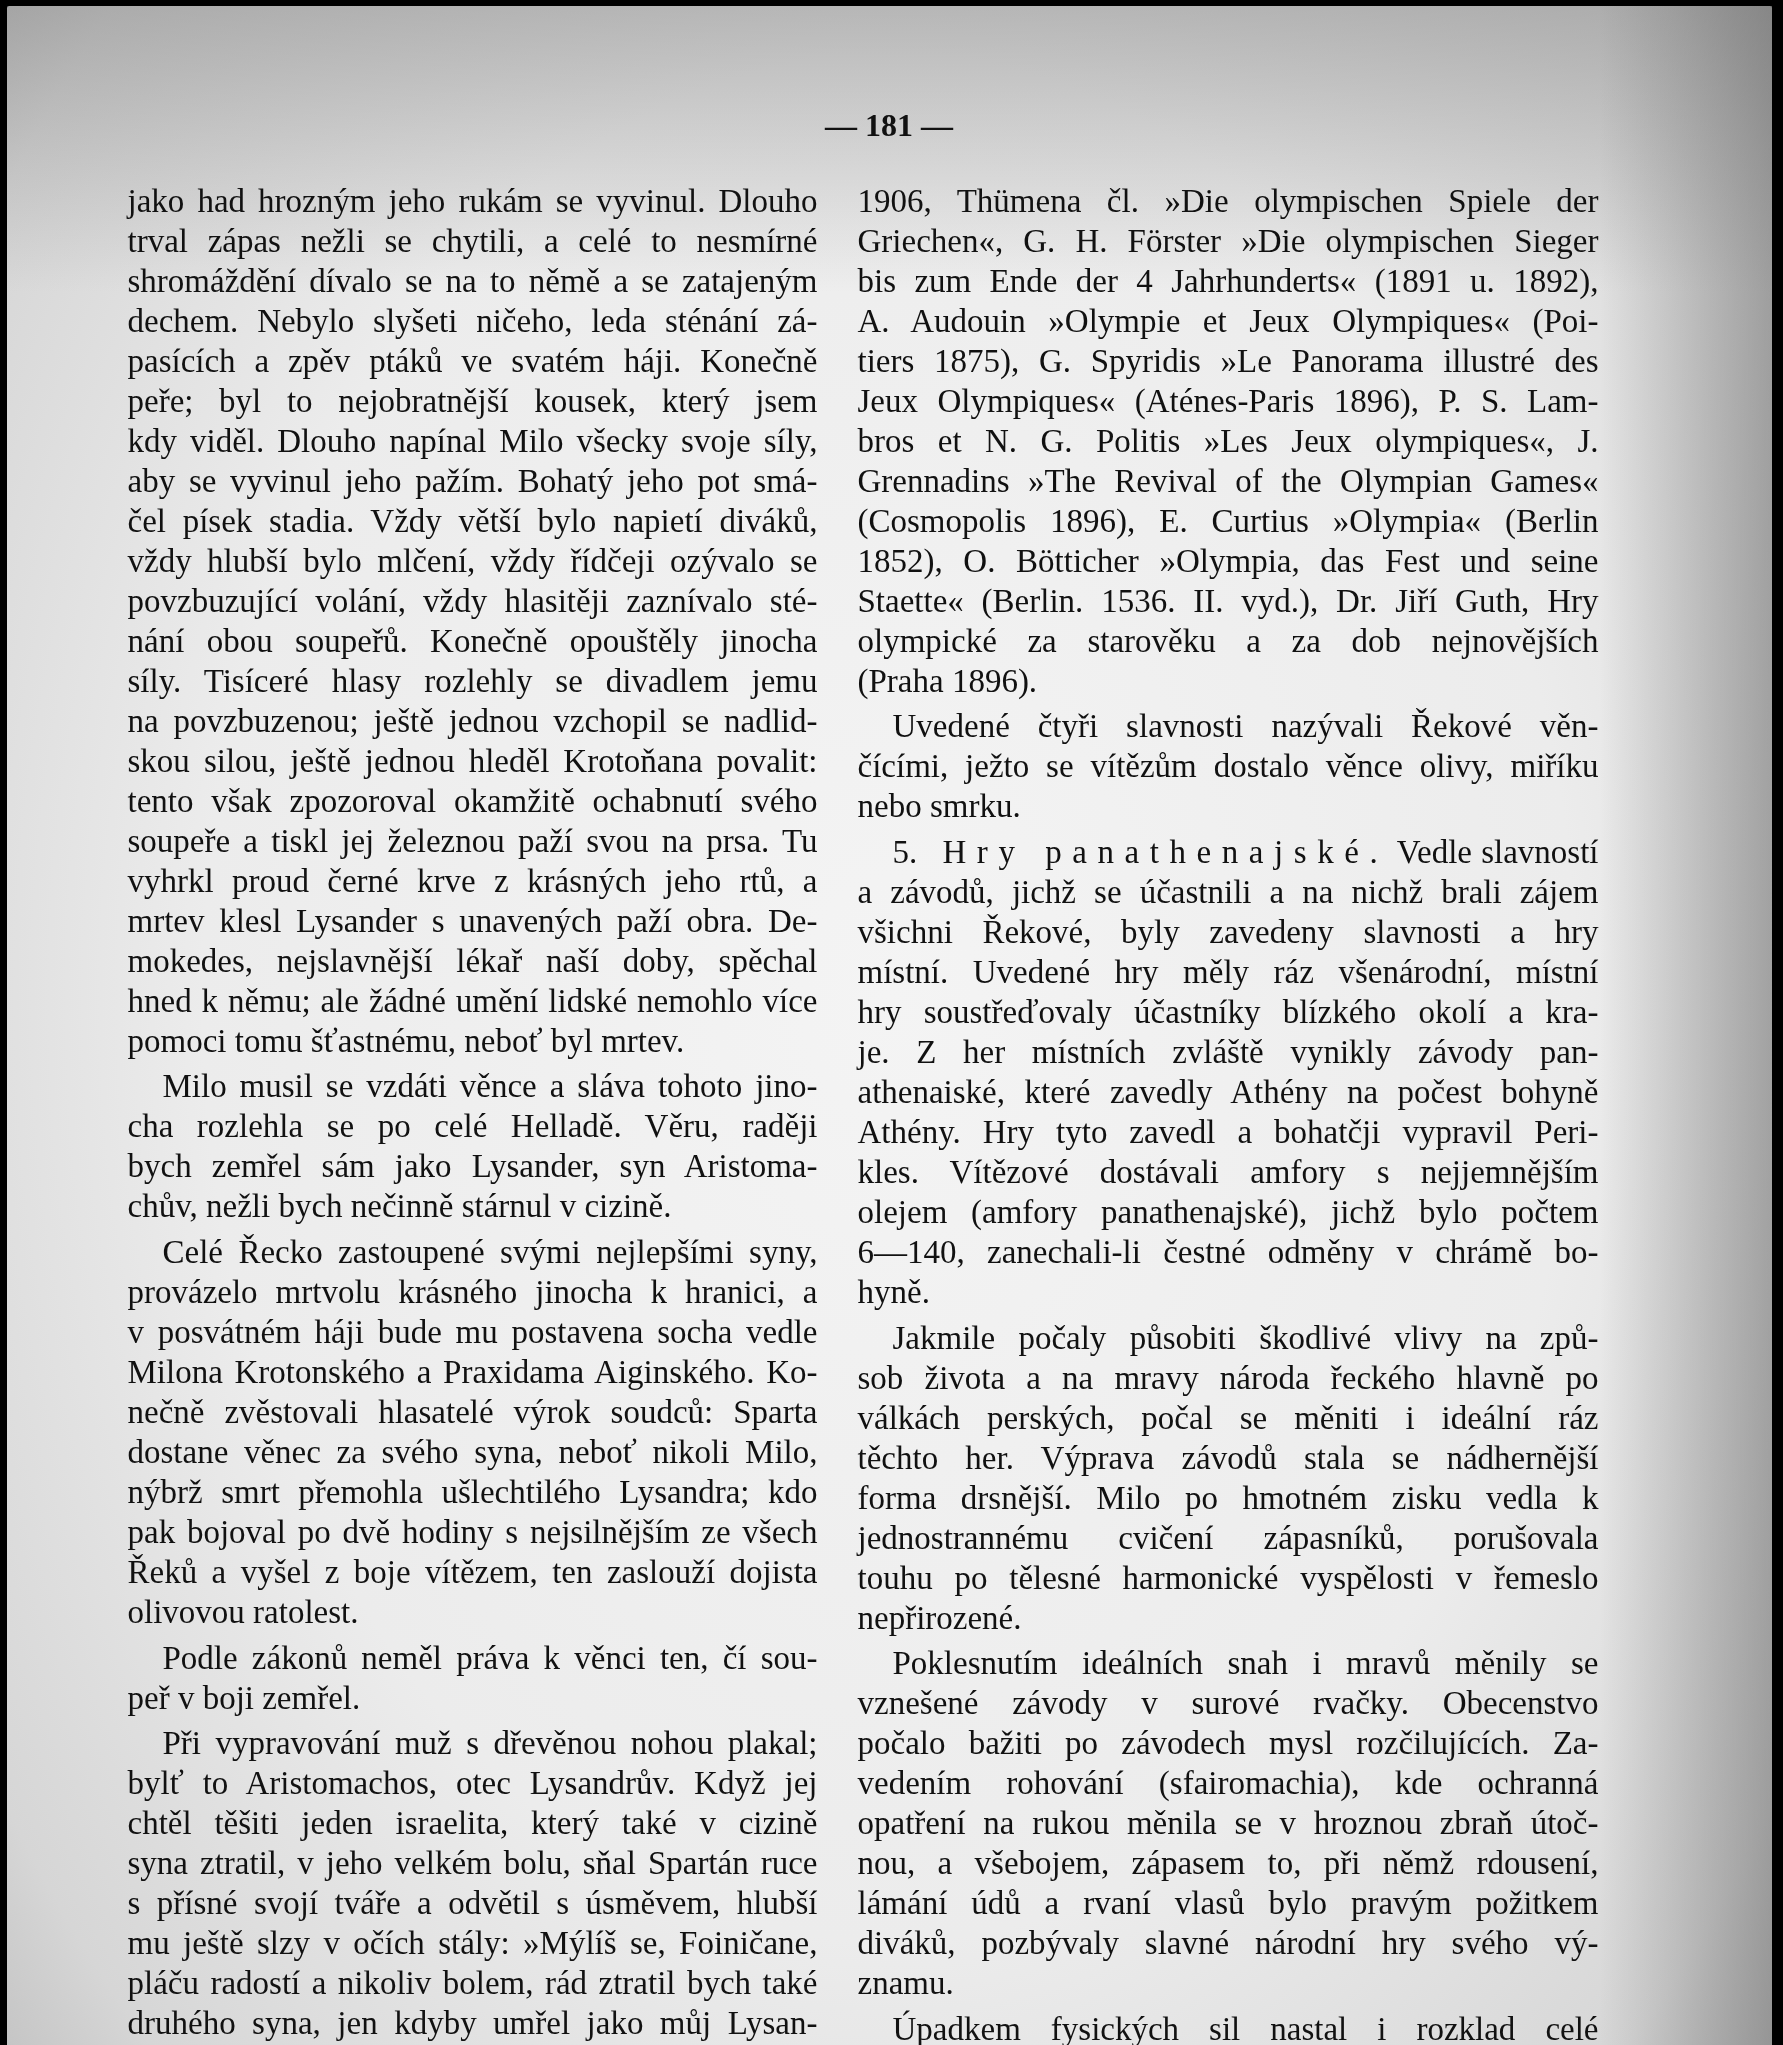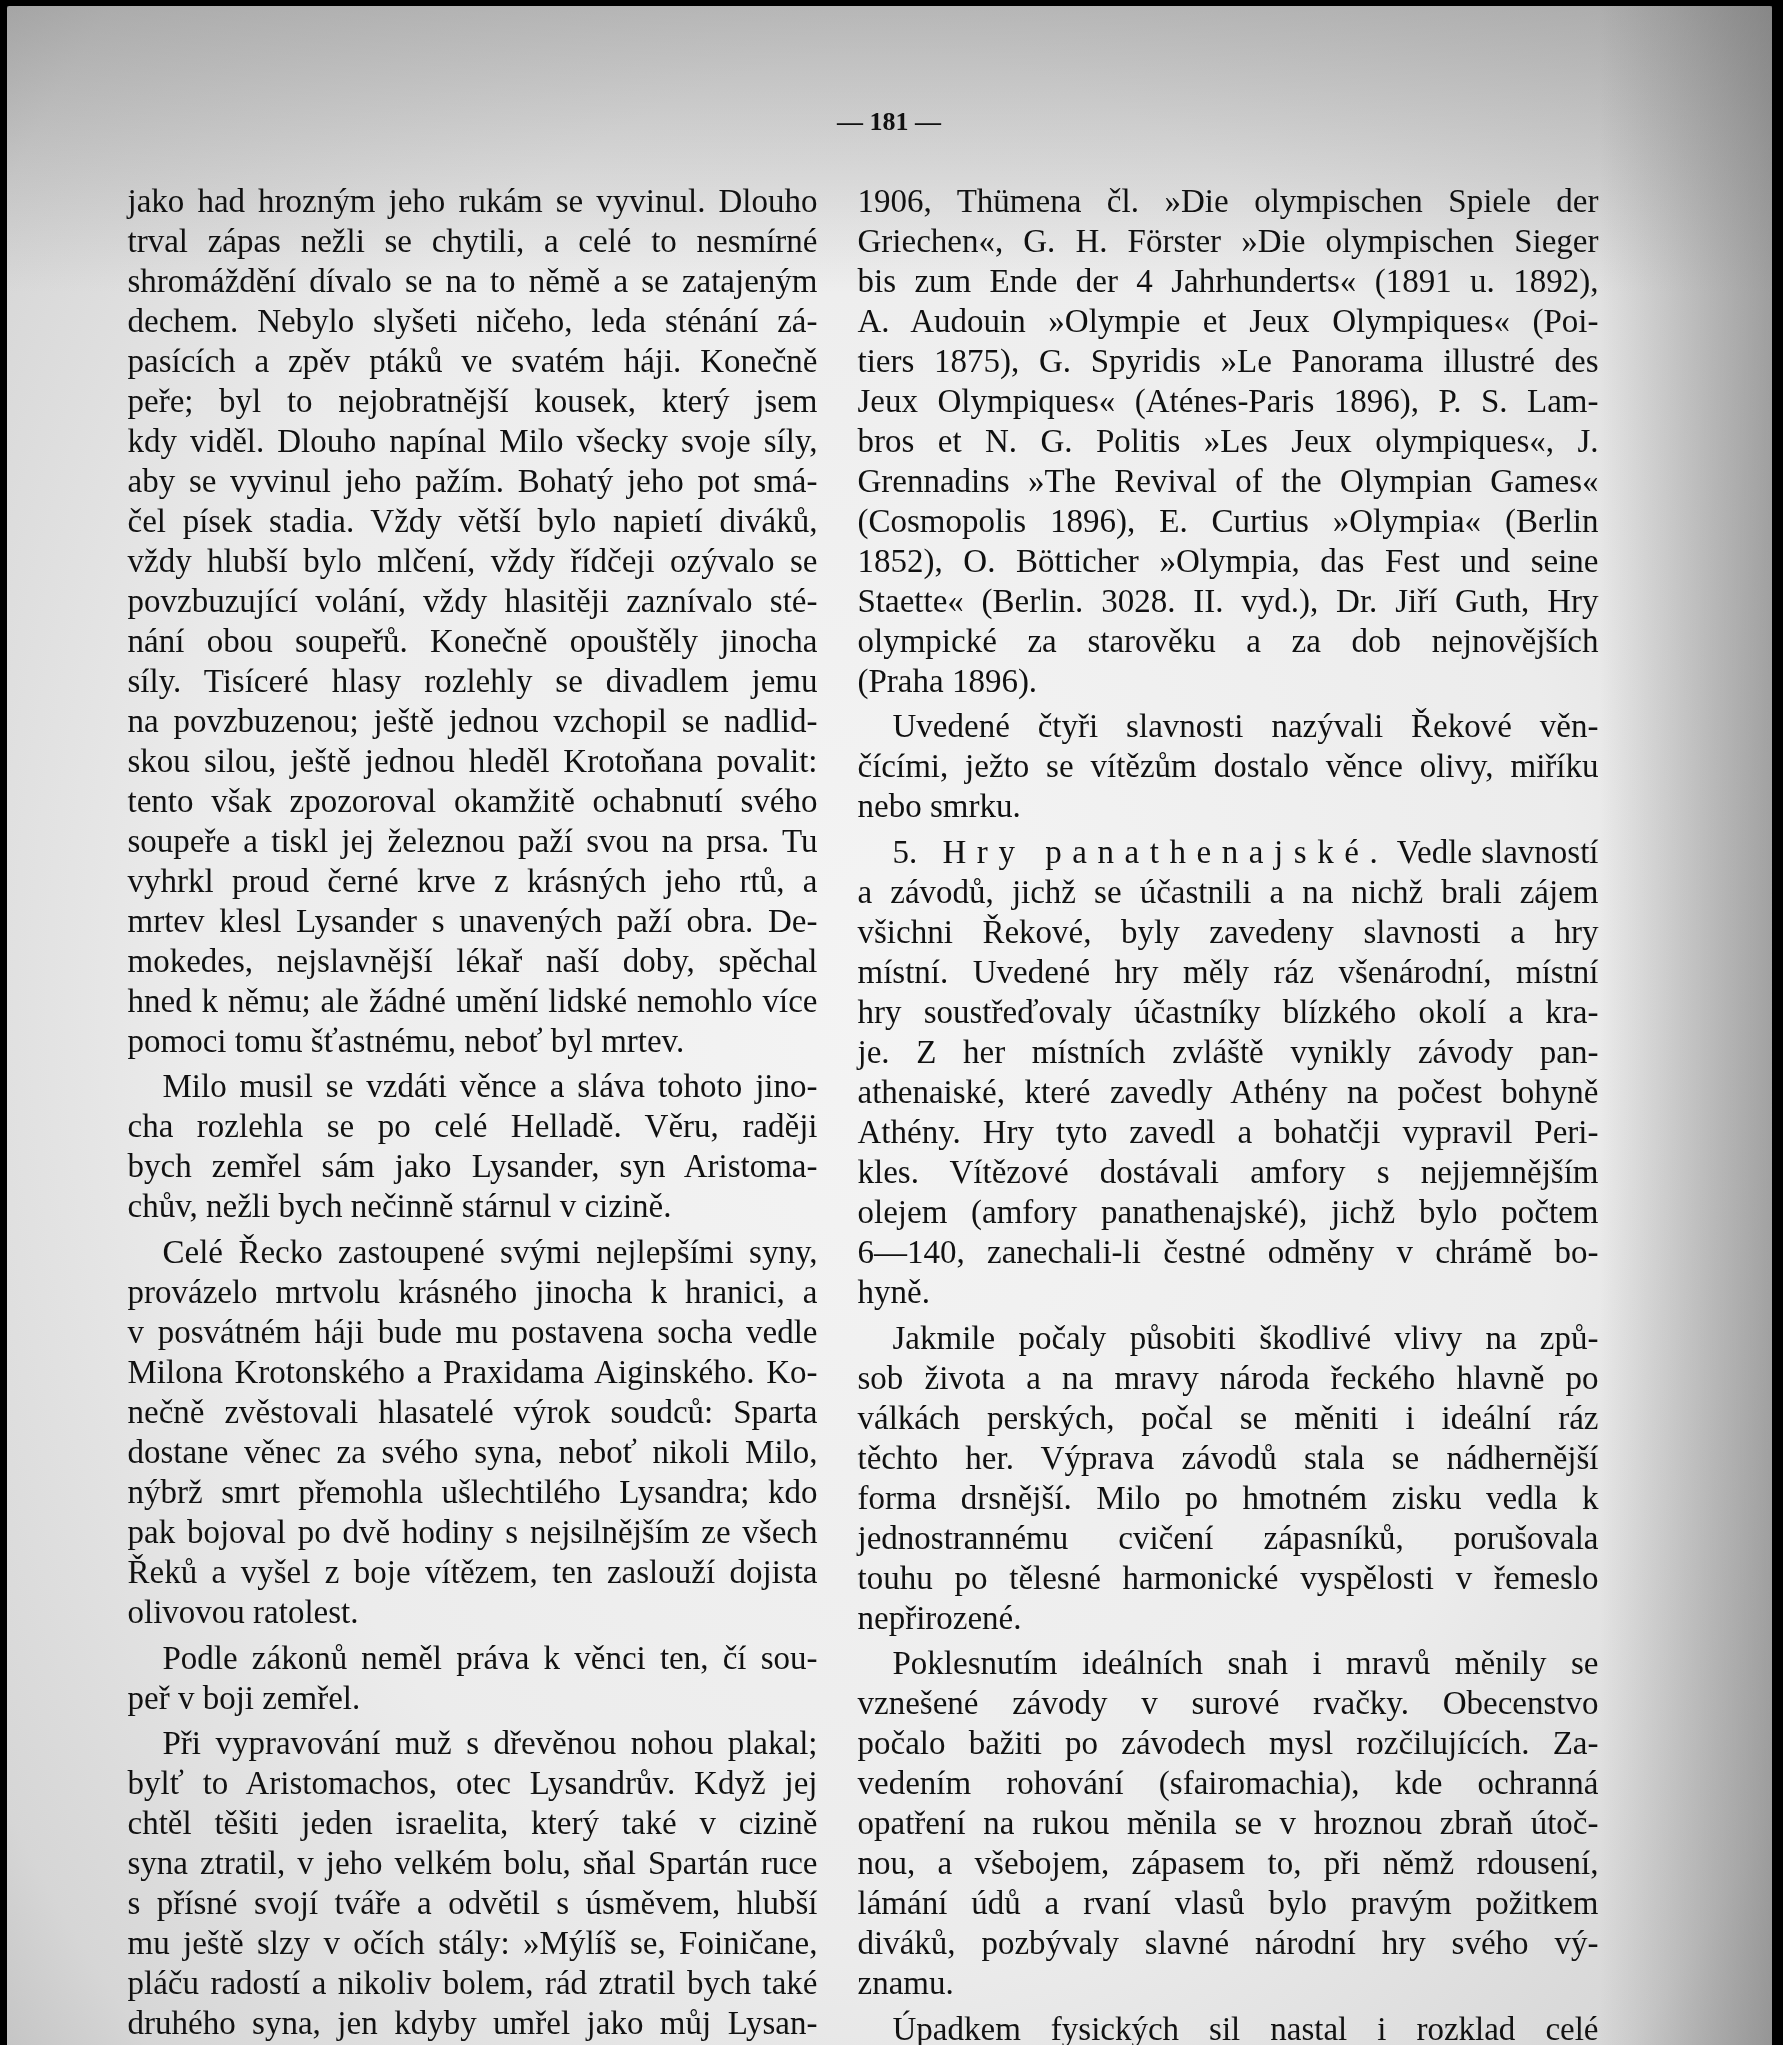--- a/index.html
+++ b/index.html
@@ -28,21 +28,21 @@
     position: absolute; top: 0; bottom: 0; right: 0; width: 172px;
     background: linear-gradient(to left, rgba(110,110,110,0.55), rgba(200,200,200,0));
     pointer-events: none;
   }
   .page-number {
     position: absolute;
     top: 101px; left: 0; right: 0;
     text-align: center;
     font-family: "Liberation Serif", serif;
     font-weight: bold;
-    font-size: 26px;
+    font-size: 32px;
     color: #111;
     z-index: 2;
   }
   .column {
     position: absolute;
     top: 175px;
     font-family: "Liberation Serif", serif;
     font-size: 33px;
     line-height: 40px;
     color: #111;
@@ -123,21 +123,21 @@
       <span class="line">1906, Thümena čl. »Die olympischen Spiele der</span>
       <span class="line">Griechen«, G. H. Förster »Die olympischen Sieger</span>
       <span class="line">bis zum Ende der 4 Jahrhunderts« (1891 u. 1892),</span>
       <span class="line">A. Audouin »Olympie et Jeux Olympiques« (Poi-</span>
       <span class="line">tiers 1875), G. Spyridis »Le Panorama illustré des</span>
       <span class="line">Jeux Olympiques« (Aténes-Paris 1896), P. S. Lam-</span>
       <span class="line">bros et N. G. Politis »Les Jeux olympiques«, J.</span>
       <span class="line">Grennadins »The Revival of the Olympian Games«</span>
       <span class="line">(Cosmopolis 1896), E. Curtius »Olympia« (Berlin</span>
       <span class="line">1852), O. Bötticher »Olympia, das Fest und seine</span>
-      <span class="line">Staette« (Berlin. 3028. II. vyd.), Dr. Jiří Guth, Hry</span>
+      <span class="line">Staette« (Berlin. 1536. II. vyd.), Dr. Jiří Guth, Hry</span>
       <span class="line">olympické za starověku a za dob nejnovějších</span>
       <span class="line last">(Praha 1896).</span>
       <div class="para-gap"></div>
       <span class="line indent">Uvedené čtyři slavnosti nazývali Řekové věn-</span>
       <span class="line">čícími, ježto se vítězům dostalo věnce olivy, miříku</span>
       <span class="line last">nebo smrku.</span>
       <div class="para-gap"></div>
       <span class="line indent"><span>5. </span><span class="spaced">Hry panathenajské.</span><span> Vedle slavností</span></span>
       <span class="line">a závodů, jichž se účastnili a na nichž brali zájem</span>
       <span class="line">všichni Řekové, byly zavedeny slavnosti a hry</span>

